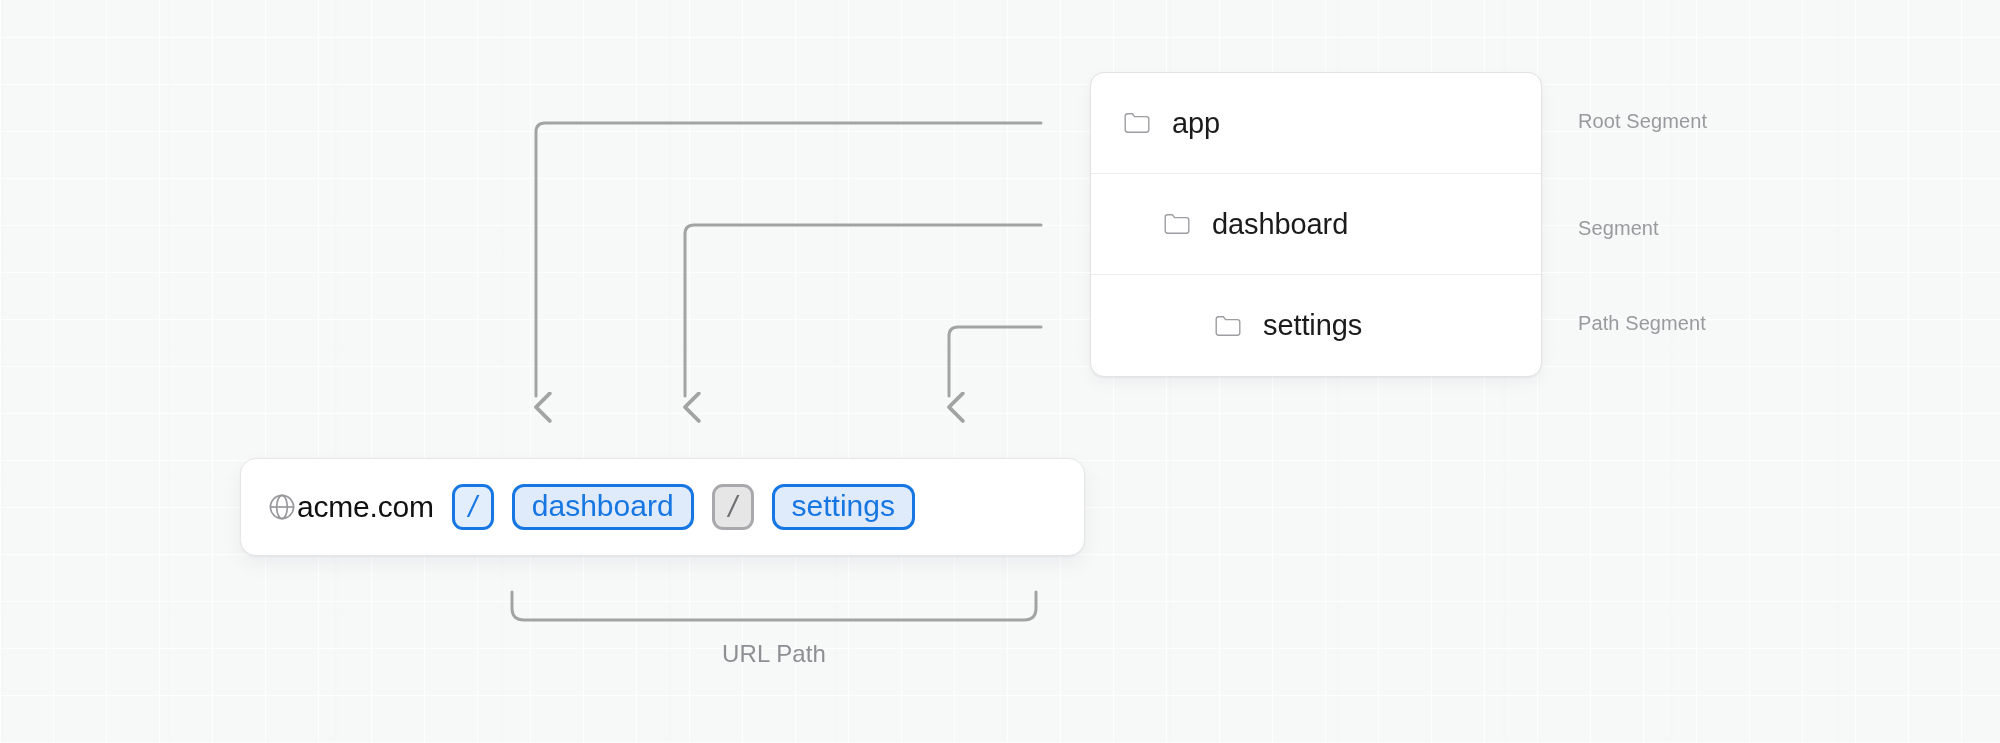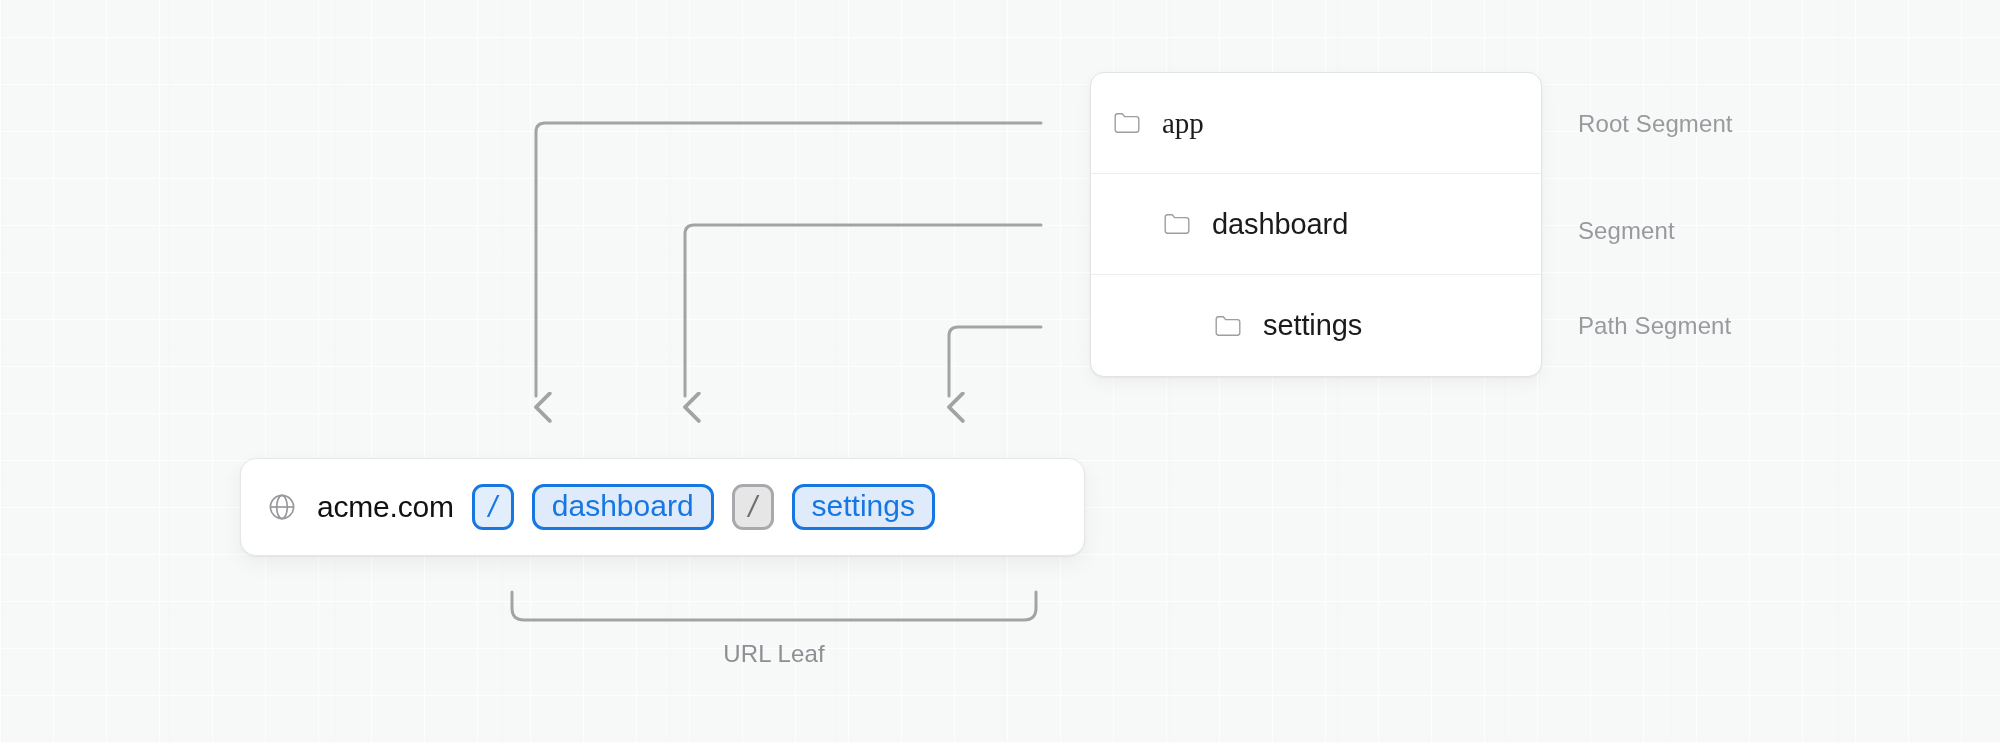--- a/index.html
+++ b/index.html
@@ -66,29 +66,29 @@
     height: 22px;
     display: block;
   }
   .tree-row .tree-label {
     font-size: 29px;
     color: #1b1b1b;
     letter-spacing: -0.1px;
     margin-left: 22px;
     white-space: nowrap;
   }
-  .depth-0 { padding-left: 23px; font-family: Liberation Serif, serif; }
+  .depth-0 { padding-left: 33px; }
   .depth-1 { padding-left: 73px; }
   .depth-2 { padding-left: 124px; }
 
   
   .anno {
     position: absolute;
     left: 1578px;
-    font-size: 24px;
+    font-size: 20px;
     color: #9a9a9e;
     white-space: nowrap;
     letter-spacing: 0.1px;
   }
   #anno-0 { top: 110px; }
   #anno-1 { top: 211px; margin-top: 6px; }
   #anno-2 { top: 312px; }
 
   
   #url-bar {
@@ -106,21 +106,20 @@
     align-items: center;
     padding-left: 26px;
   }
   #globe-icon {
     flex: 0 0 auto;
     width: 30px;
     height: 30px;
     display: block;
   }
   #url-host {
-    margin-left: 20px;
     font-size: 30px;
     color: #111111;
     letter-spacing: -0.2px;
     white-space: nowrap;
   }
   .pill {
     box-sizing: border-box;
     display: inline-flex;
     align-items: center;
     justify-content: center;
@@ -237,15 +236,15 @@
     <span class="pill pill-seg">dashboard</span>
 
     <span class="pill pill-slash muted">/</span>
 
     <span class="pill pill-seg">settings</span>
   </div>
 
   <svg id="brace" viewBox="0 0 528 34" fill="none" xmlns="http://www.w3.org/2000/svg">
     <path d="M2 2 V18 Q2 30 14 30 H514 Q526 30 526 18 V2" stroke="#a3a3a3" stroke-width="3" stroke-linecap="round" fill="none"></path>
   </svg>
-  <div id="brace-caption">URL Leaf</div>
+  <div id="brace-caption">URL Path</div>
 
 </div>
 
 </body></html>

